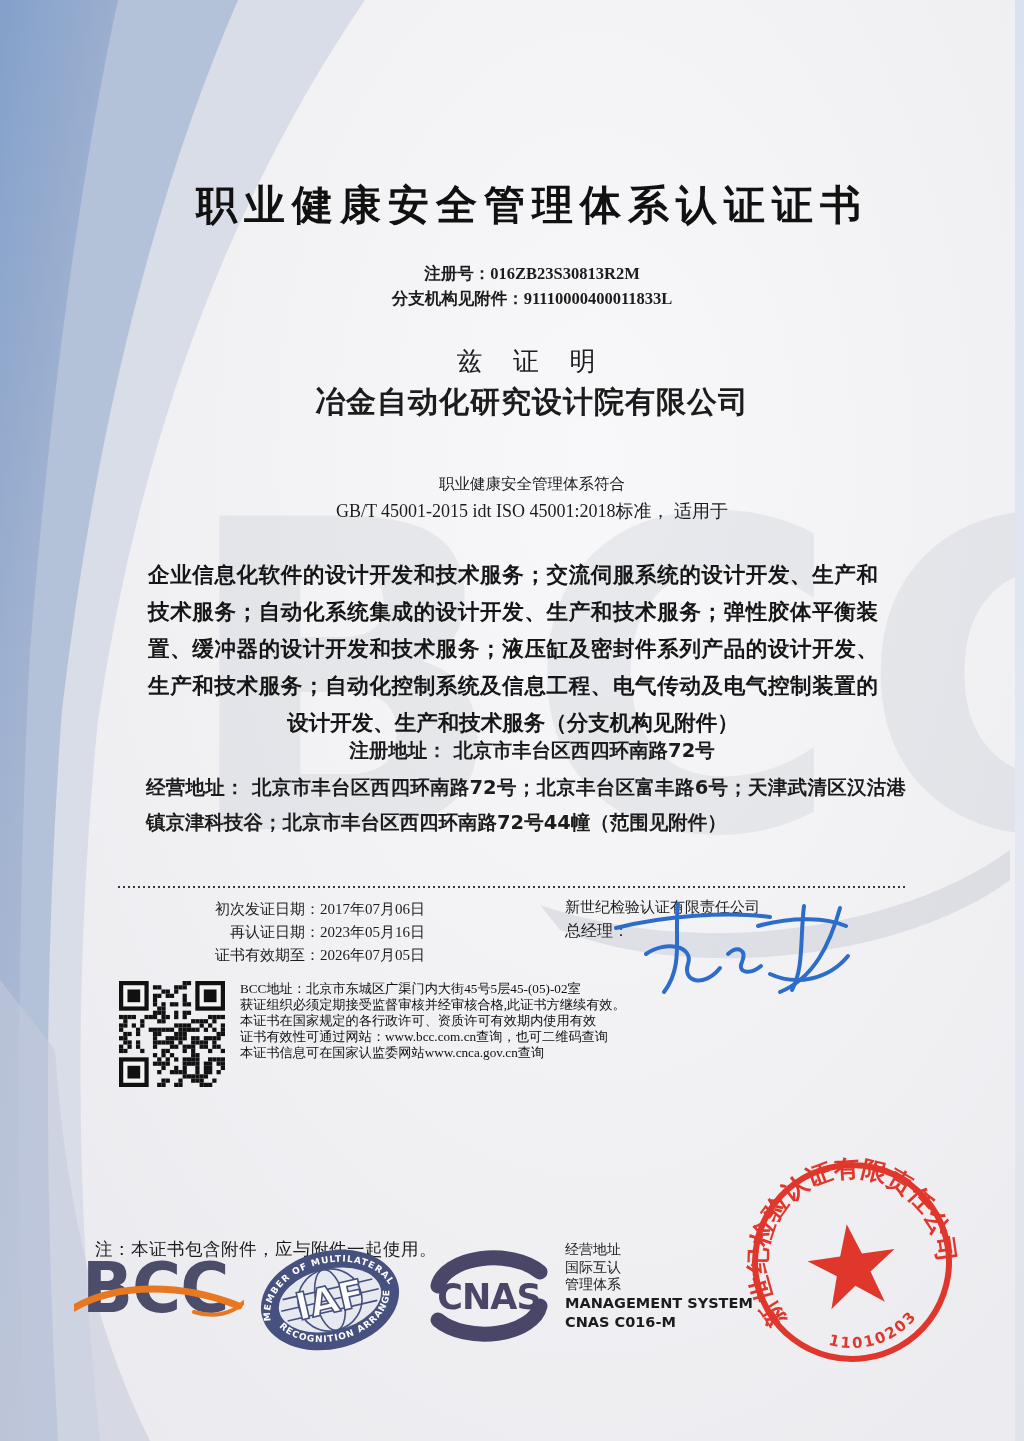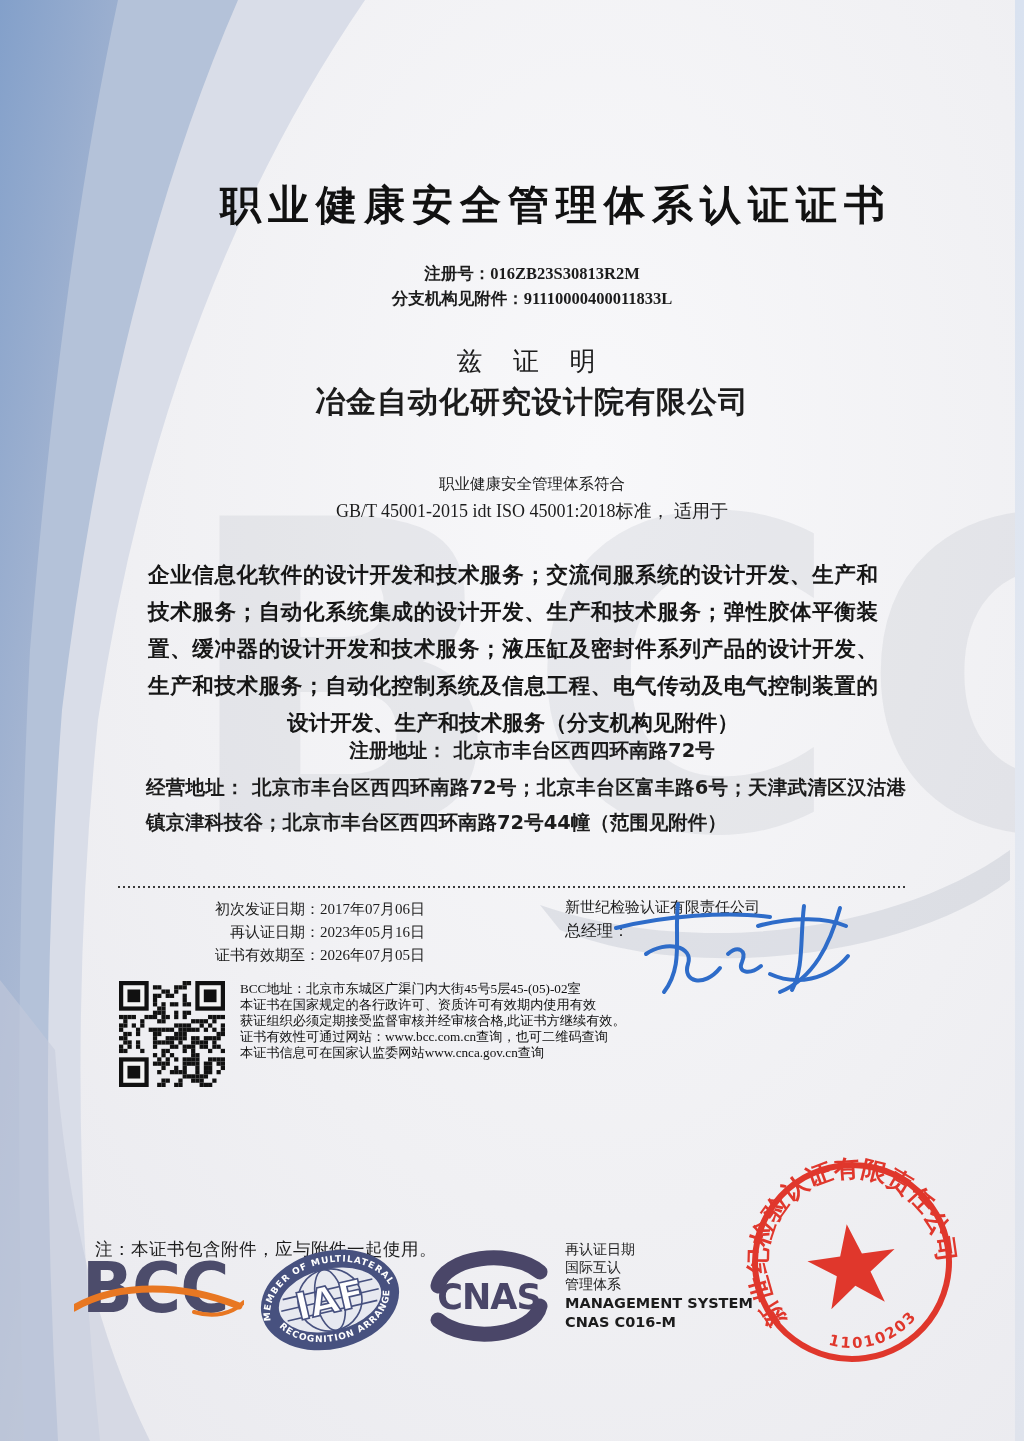--- a/index.html
+++ b/index.html
@@ -13,21 +13,21 @@
   .bg-svg{left:0;top:0;}
   .edge-strip{right:0;top:0;width:9px;height:1441px;background:linear-gradient(180deg,#d9e2f0,#e3e8f1 60%,#dfe3ec);}
   .watermark{
     left:180px;top:420px;width:840px;height:520px;
     font-family:"DejaVu Sans",sans-serif;font-weight:bold;font-size:430px;line-height:520px;
     color:rgba(158,164,178,0.17);letter-spacing:18px;overflow:hidden;white-space:nowrap;
     user-select:none;
   }
   
   .title{
-    left:106px;top:178px;width:900px;text-align:center;
+    left:82px;top:178px;width:900px;text-align:center;
     font-size:41px;font-weight:bold;letter-spacing:7px;color:#111;
     font-family:"Liberation Serif",serif;
   }
   .regline{left:112px;top:263px;width:840px;text-align:center;font-size:16.5px;font-weight:bold;}
   .creditline{left:112px;top:288px;width:840px;text-align:center;font-size:16.5px;font-weight:bold;}
   .hereby{left:112px;top:344px;width:840px;text-align:center;font-size:26px;letter-spacing:12px;}
   .company{
     left:112px;top:382px;width:840px;text-align:center;
     font-size:30px;font-weight:bold;font-family:Liberation Mono, monospace;letter-spacing:1px;
   }
@@ -350,22 +350,22 @@
       <rect x="8.48" y="8.48" width="12.72" height="12.72" fill="#111"></rect>
       <rect x="76.32000000000001" y="0" width="29.68" height="29.68" fill="#111"></rect>
       <rect x="80.56" y="4.24" width="21.200000000000003" height="21.200000000000003" fill="#f4f4f4"></rect>
       <rect x="84.80000000000001" y="8.48" width="12.72" height="12.72" fill="#111"></rect>
       <rect x="0" y="76.32000000000001" width="29.68" height="29.68" fill="#111"></rect>
       <rect x="4.24" y="80.56" width="21.200000000000003" height="21.200000000000003" fill="#f4f4f4"></rect>
       <rect x="8.48" y="84.80000000000001" width="12.72" height="12.72" fill="#111"></rect>
     </svg>
   <div class="abs info">
     <div>BCC地址：北京市东城区广渠门内大街45号5层45-(05)-02室</div>
+    <div>获证组织必须定期接受监督审核并经审核合格,此证书方继续有效。</div>
     <div>本证书在国家规定的各行政许可、资质许可有效期内使用有效</div>
-    <div>获证组织必须定期接受监督审核并经审核合格,此证书方继续有效。</div>
     <div>证书有效性可通过网站：www.bcc.com.cn查询，也可二维码查询</div>
     <div>本证书信息可在国家认监委网站www.cnca.gov.cn查询</div>
   </div>
 
   <div class="abs note">注：本证书包含附件，应与附件一起使用。</div>
 
   <div class="abs bcc-logo" style="width:160px;height:80px;">
     <div class="bcc-word">BCC</div>
     <svg width="170" height="80" viewBox="0 0 170 80" style="position:absolute;left:-8px;top:0;">
       <path d="M0,56 C45,30 110,32 165,54" fill="none" stroke="#e87722" stroke-width="7" stroke-linecap="round"></path>
@@ -398,21 +398,21 @@
     </g>
   </svg>
 
   <svg class="abs cnas-logo" width="130" height="100" viewBox="0 0 130 100">
     <path d="M14,40 A56,32 0 0 1 116,26" fill="none" stroke="#4a4668" stroke-width="15" stroke-linecap="round"></path>
     <path d="M116,60 A56,32 0 0 1 14,74" fill="none" stroke="#4a4668" stroke-width="15" stroke-linecap="round"></path>
     <text x="65" y="63" text-anchor="middle" font-family="DejaVu Sans, sans-serif" font-weight="bold" font-size="35" fill="#4a4668" letter-spacing="-1">CNAS</text>
   </svg>
 
   <div class="abs cnas-text">
-    <div>再认证日期</div>
+    <div>经营地址</div>
     <div>国际互认</div>
     <div>管理体系</div>
     <div class="en">MANAGEMENT SYSTEM</div>
     <div class="en">CNAS C016-M</div>
   </div>
 
   <svg class="abs seal" width="220" height="220" viewBox="0 0 220 220">
     <defs>
       <path id="sealTop" d="M38,158 A86,86 0 1 1 182,158"></path>
       <path id="sealBot" d="M52,172 A82,82 0 0 0 168,172"></path>

